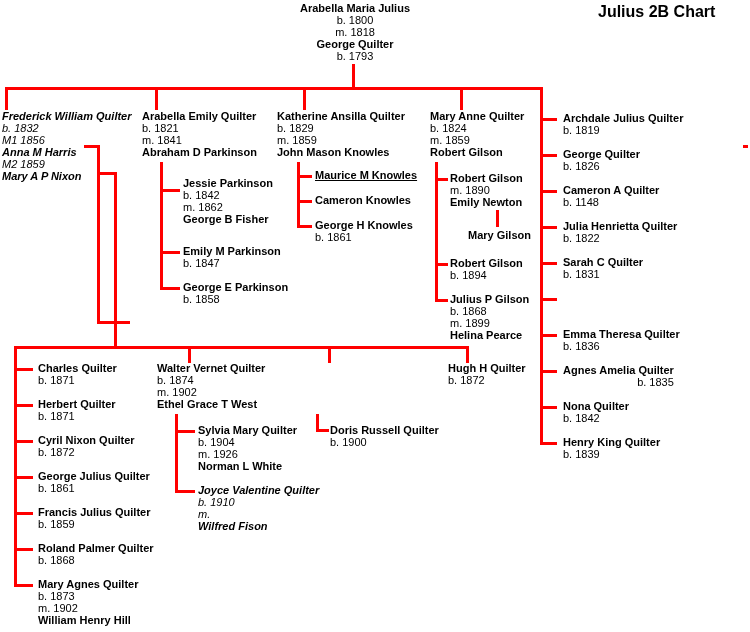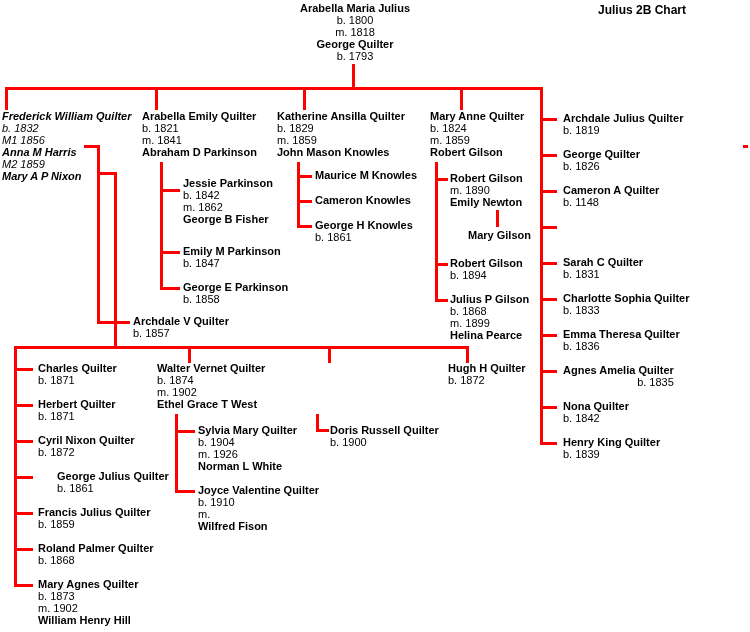--- a/index.html
+++ b/index.html
@@ -10,21 +10,21 @@
     background:var(--bg,#fff);
     font-family:"Liberation Sans", sans-serif;
     color:var(--txt,#000);
     overflow:hidden;
   }
   .pblock{position:absolute;white-space:nowrap;}
   .pline{font-size:11px;line-height:12px;height:12px;}
   .pline.bold{font-weight:bold;}
   .chart-title{
     position:absolute;left:598px;top:3px;
-    font-size:12px;font-weight:bold;white-space:nowrap;
+    font-size:16px;font-weight:bold;white-space:nowrap;
   }
   .connector{position:absolute;background:var(--line,#f00);}
 </style>
 </head>
 <body>
 
 <div id="stage" style="--line: #ff0000; --bg: #ffffff; --txt: #000000;">
   <div class="chart-title">Julius 2B Chart</div>
 <div class="pblock" style="left: 270px; top: 2px; width: 170px; text-align: center;">
       <div class="pline bold">Arabella Maria Julius</div>
@@ -64,27 +64,27 @@
       <div class="pline">b. 1819</div>
     </div>
     <div class="pblock" style="left: 563px; top: 148px;">
       <div class="pline bold">George Quilter</div>
       <div class="pline">b. 1826</div>
     </div>
     <div class="pblock" style="left: 563px; top: 184px;">
       <div class="pline bold">Cameron A Quilter</div>
       <div class="pline">b. 1148</div>
     </div>
+    <div class="pblock" style="left: 563px; top: 220px;">
+      <div class="pline bold">Julia Henrietta Quilter</div>
+      <div class="pline">b. 1822</div>
+    </div>
     <div class="pblock" style="left: 563px; top: 256px;">
       <div class="pline bold">Sarah C Quilter</div>
       <div class="pline">b. 1831</div>
-    </div>
-    <div class="pblock" style="left: 563px; top: 292px;">
-      <div class="pline bold">Charlotte Sophia Quilter</div>
-      <div class="pline">b. 1833</div>
     </div>
     <div class="pblock" style="left: 563px; top: 328px;">
       <div class="pline bold">Emma Theresa Quilter</div>
       <div class="pline">b. 1836</div>
     </div>
     <div class="pblock" style="left: 563px; top: 364px; text-align: right;">
       <div class="pline bold">Agnes Amelia Quilter</div>
       <div class="pline">b. 1835</div>
     </div>
     <div class="pblock" style="left: 563px; top: 400px;">
@@ -102,21 +102,21 @@
       <div class="pline bold">George B Fisher</div>
     </div>
     <div class="pblock" style="left: 183px; top: 245px;">
       <div class="pline bold">Emily M Parkinson</div>
       <div class="pline">b. 1847</div>
     </div>
     <div class="pblock" style="left: 183px; top: 281px;">
       <div class="pline bold">George E Parkinson</div>
       <div class="pline">b. 1858</div>
     </div>
-    <div class="pblock" style="left: 315px; top: 169px;">
+    <div class="pblock" style="left: 315px; top: 169px; text-decoration: underline;">
       <div class="pline bold">Maurice M Knowles</div>
     </div>
     <div class="pblock" style="left: 315px; top: 194px;">
       <div class="pline bold">Cameron Knowles</div>
     </div>
     <div class="pblock" style="left: 315px; top: 219px;">
       <div class="pline bold">George H Knowles</div>
       <div class="pline">b. 1861</div>
     </div>
     <div class="pblock" style="left: 450px; top: 172px;">
@@ -130,37 +130,33 @@
     <div class="pblock" style="left: 450px; top: 257px;">
       <div class="pline bold">Robert Gilson</div>
       <div class="pline">b. 1894</div>
     </div>
     <div class="pblock" style="left: 450px; top: 293px;">
       <div class="pline bold">Julius P Gilson</div>
       <div class="pline">b. 1868</div>
       <div class="pline">m. 1899</div>
       <div class="pline bold">Helina Pearce</div>
     </div>
-    <div class="pblock" style="left: 133px; top: 315px;">
-      <div class="pline bold">Archdale V Quilter</div>
-      <div class="pline">b. 1857</div>
-    </div>
     <div class="pblock" style="left: 38px; top: 362px;">
       <div class="pline bold">Charles Quilter</div>
       <div class="pline">b. 1871</div>
     </div>
     <div class="pblock" style="left: 38px; top: 398px;">
       <div class="pline bold">Herbert Quilter</div>
       <div class="pline">b. 1871</div>
     </div>
     <div class="pblock" style="left: 38px; top: 434px;">
       <div class="pline bold">Cyril Nixon Quilter</div>
       <div class="pline">b. 1872</div>
     </div>
-    <div class="pblock" style="left: 38px; top: 470px; margin-left: 19px;">
+    <div class="pblock" style="left: 38px; top: 470px;">
       <div class="pline bold">George Julius Quilter</div>
       <div class="pline">b. 1861</div>
     </div>
     <div class="pblock" style="left: 38px; top: 506px;">
       <div class="pline bold">Francis Julius Quilter</div>
       <div class="pline">b. 1859</div>
     </div>
     <div class="pblock" style="left: 38px; top: 542px;">
       <div class="pline bold">Roland Palmer Quilter</div>
       <div class="pline">b. 1868</div>
@@ -176,21 +172,21 @@
       <div class="pline">b. 1874</div>
       <div class="pline">m. 1902</div>
       <div class="pline bold">Ethel Grace T West</div>
     </div>
     <div class="pblock" style="left: 198px; top: 424px;">
       <div class="pline bold">Sylvia Mary Quilter</div>
       <div class="pline">b. 1904</div>
       <div class="pline">m. 1926</div>
       <div class="pline bold">Norman L White</div>
     </div>
-    <div class="pblock" style="left: 198px; top: 484px;">
+    <div class="pblock" style="left: 198px; top: 484px; font-style: italic;">
       <div class="pline bold">Joyce Valentine Quilter</div>
       <div class="pline">b. 1910</div>
       <div class="pline">m.</div>
       <div class="pline bold">Wilfred Fison</div>
     </div>
     <div class="pblock" style="left: 330px; top: 424px;">
       <div class="pline bold">Doris Russell Quilter</div>
       <div class="pline">b. 1900</div>
     </div>
     <div class="pblock" style="left: 448px; top: 362px;">

